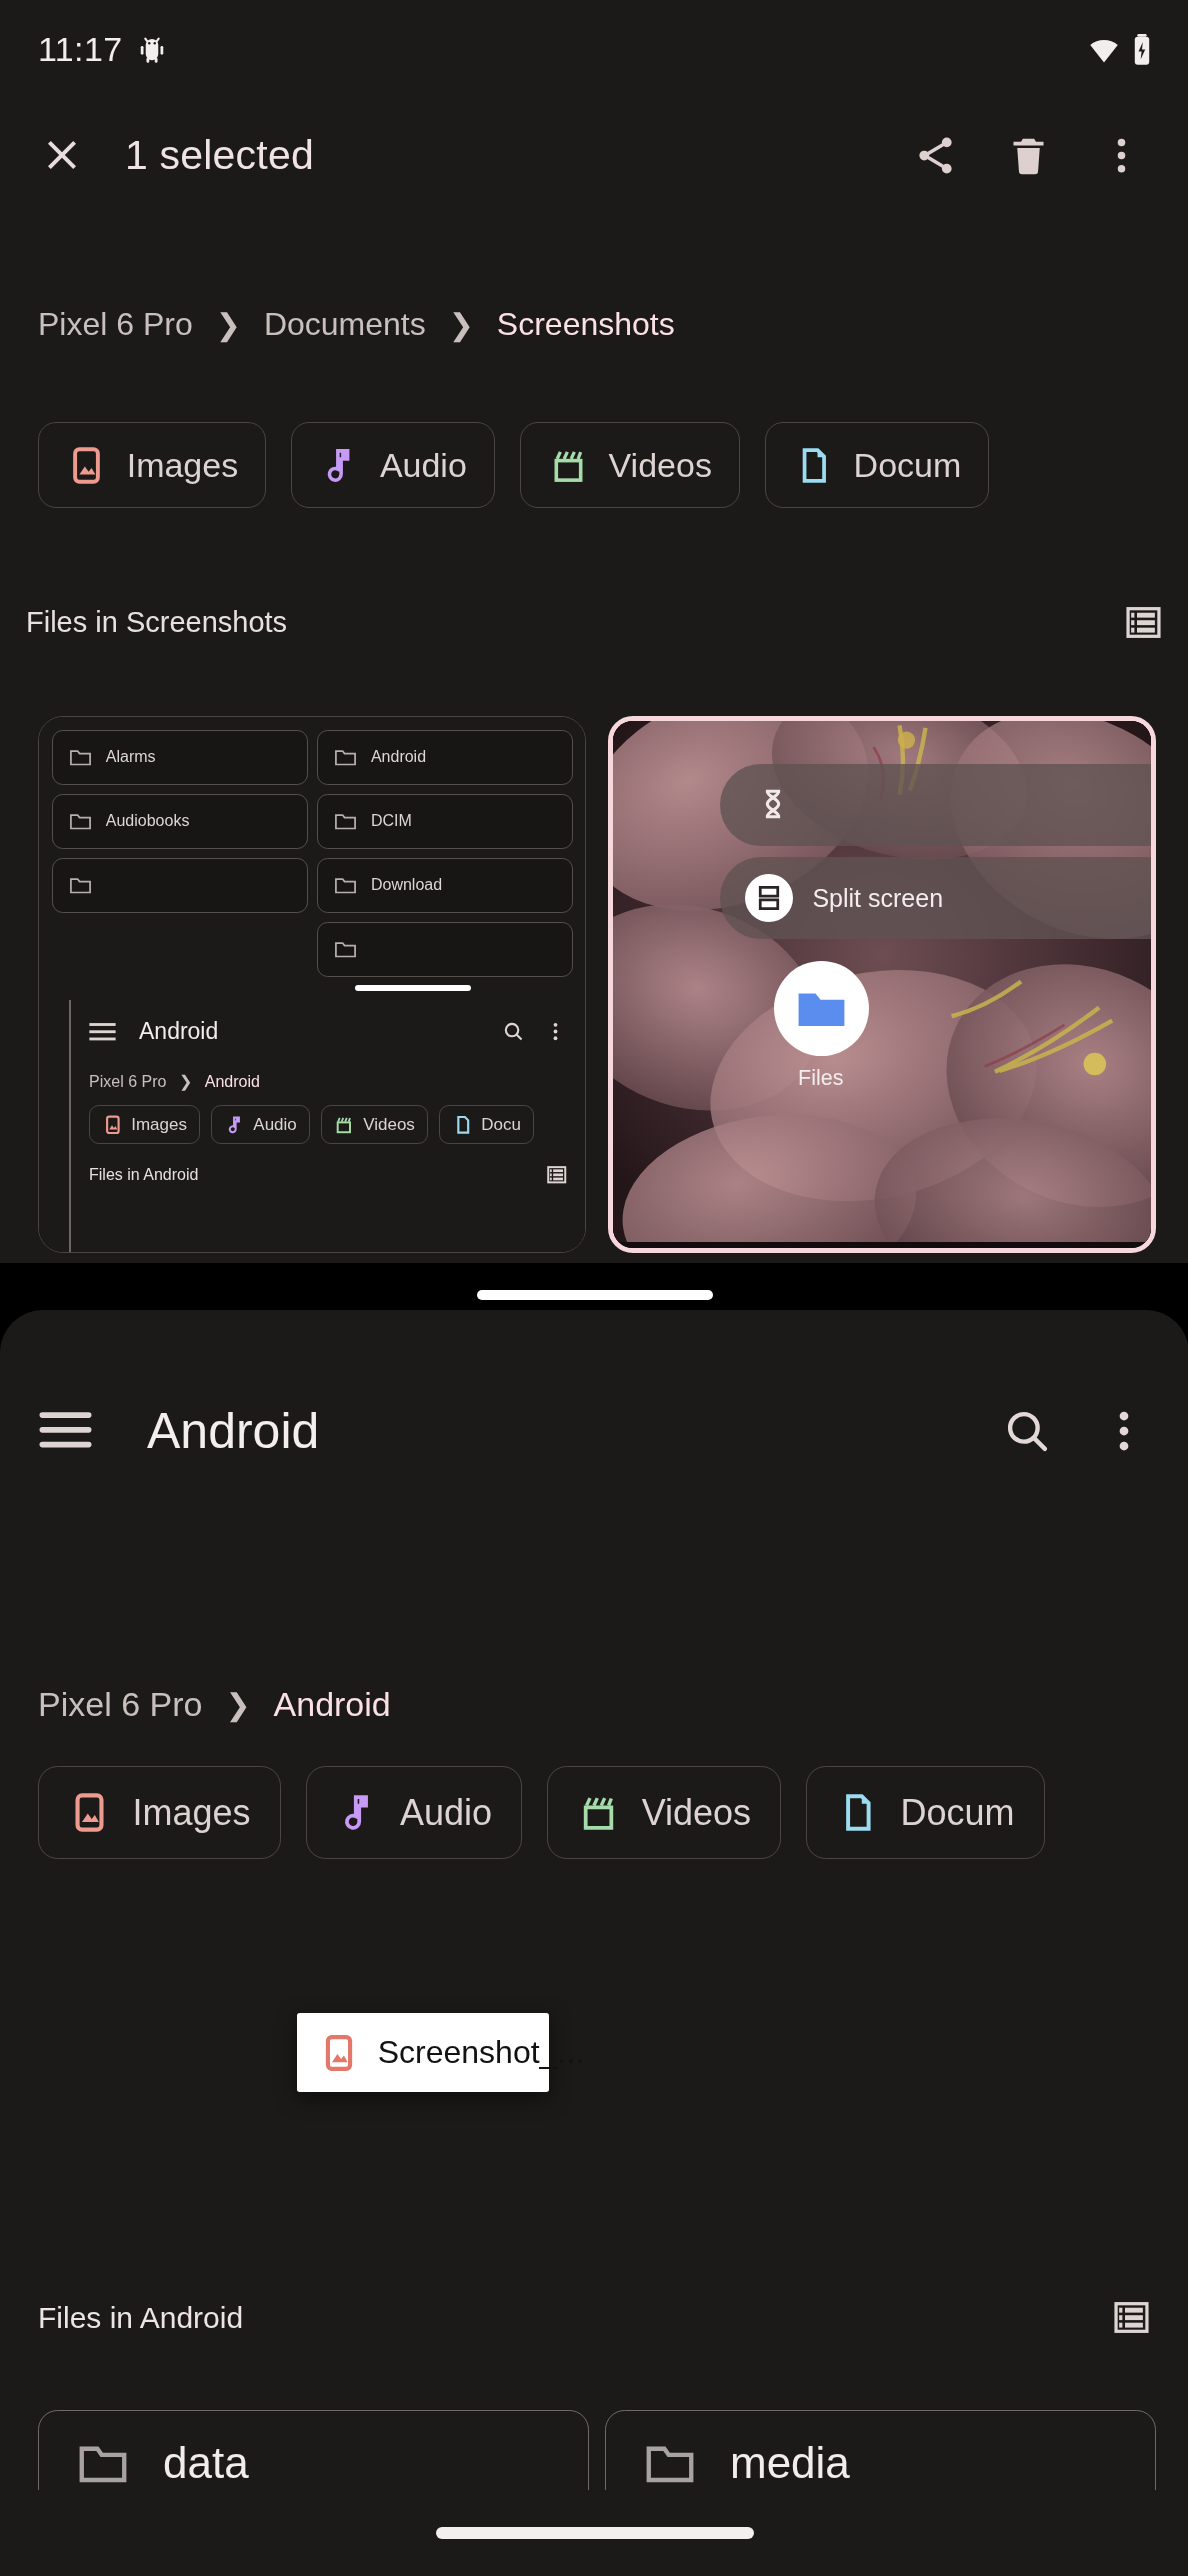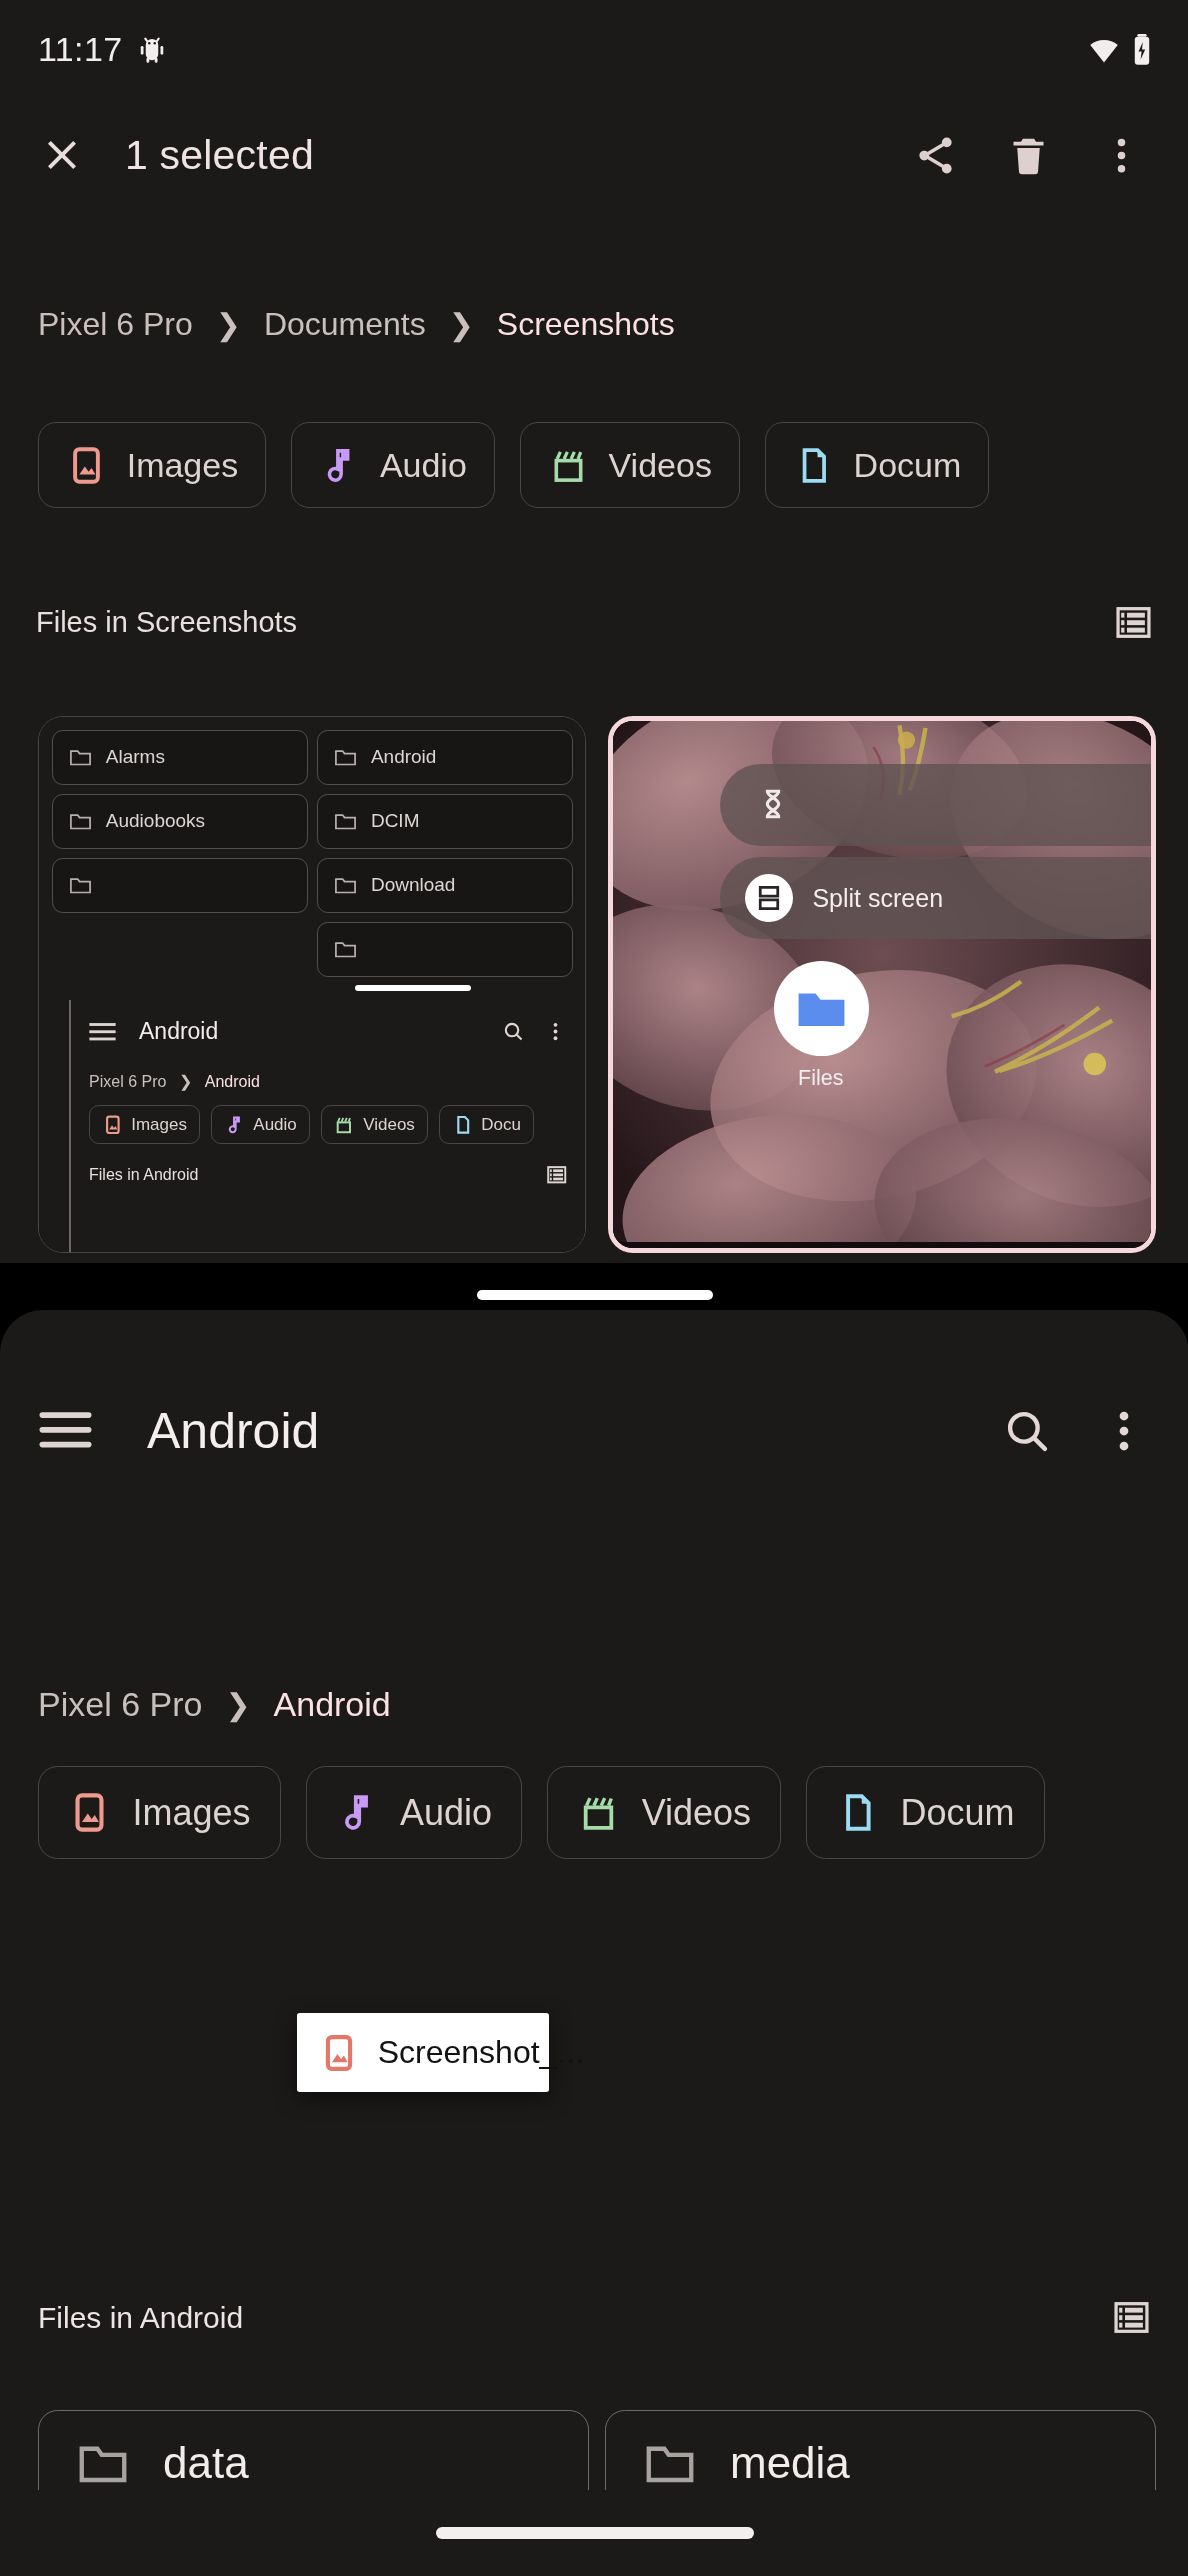--- a/index.html
+++ b/index.html
@@ -70,21 +70,21 @@
     display:flex; align-items:center; gap:19.7px; padding:0 27px;
     flex:0 0 auto; background:transparent;
   }
   .chip .lbl{ color:#ddd4d2; font-size:34px; white-space:nowrap; }
   .chip .gi{ width:41px; height:41px; display:flex; align-items:center; justify-content:center; }
 
   
   .files-hdr{
     position:absolute; left:0; top:599px; width:1189px; height:47px;
     display:flex; align-items:center; justify-content:space-between;
-    padding:0 36px;
+    padding:0 26px;
   }
   .files-hdr .t{ color:#e8e0de; font-size:29px; }
   .viewtoggle{ width:39px; height:39px; }
 
   
   .thumbs{
     position:absolute; left:38px; top:716px;
     width:1118px; height:537px;
     display:flex; gap:21.5px;
   }
@@ -100,21 +100,21 @@
   
   .miniA{ position:absolute; inset:0; background:#1c1a19; }
   .miniA .mgrid{
     position:absolute; left:12.5px; top:12.5px; right:12.5px;
     display:flex; gap:9px;
   }
   .mcol{ flex:1; display:flex; flex-direction:column; gap:9px; }
   .mrow{
     height:55px; border:0.9px solid #55504e; border-radius:10.7px;
     display:flex; align-items:center; gap:14.3px; padding:1px 16px;
-    color:#ddd6d4; font-size:19px; background:#181615;
+    color:#ddd6d4; font-size:16px; background:#181615;
   }
   .mfold{ width:23px; height:19.7px; flex:0 0 auto; }
   .miniA .mclip{ position:absolute; left:0; top:0; right:0; height:286px; overflow:hidden; }
   .miniA .handle{
     position:absolute; left:calc(50% + 43px); top:268px;
     width:116px; height:6.3px; border-radius:5.4px; background:#ffffff;
   }
   
   .miniA .sub{
     position:absolute; left:30px; top:283px; right:0; bottom:0;

